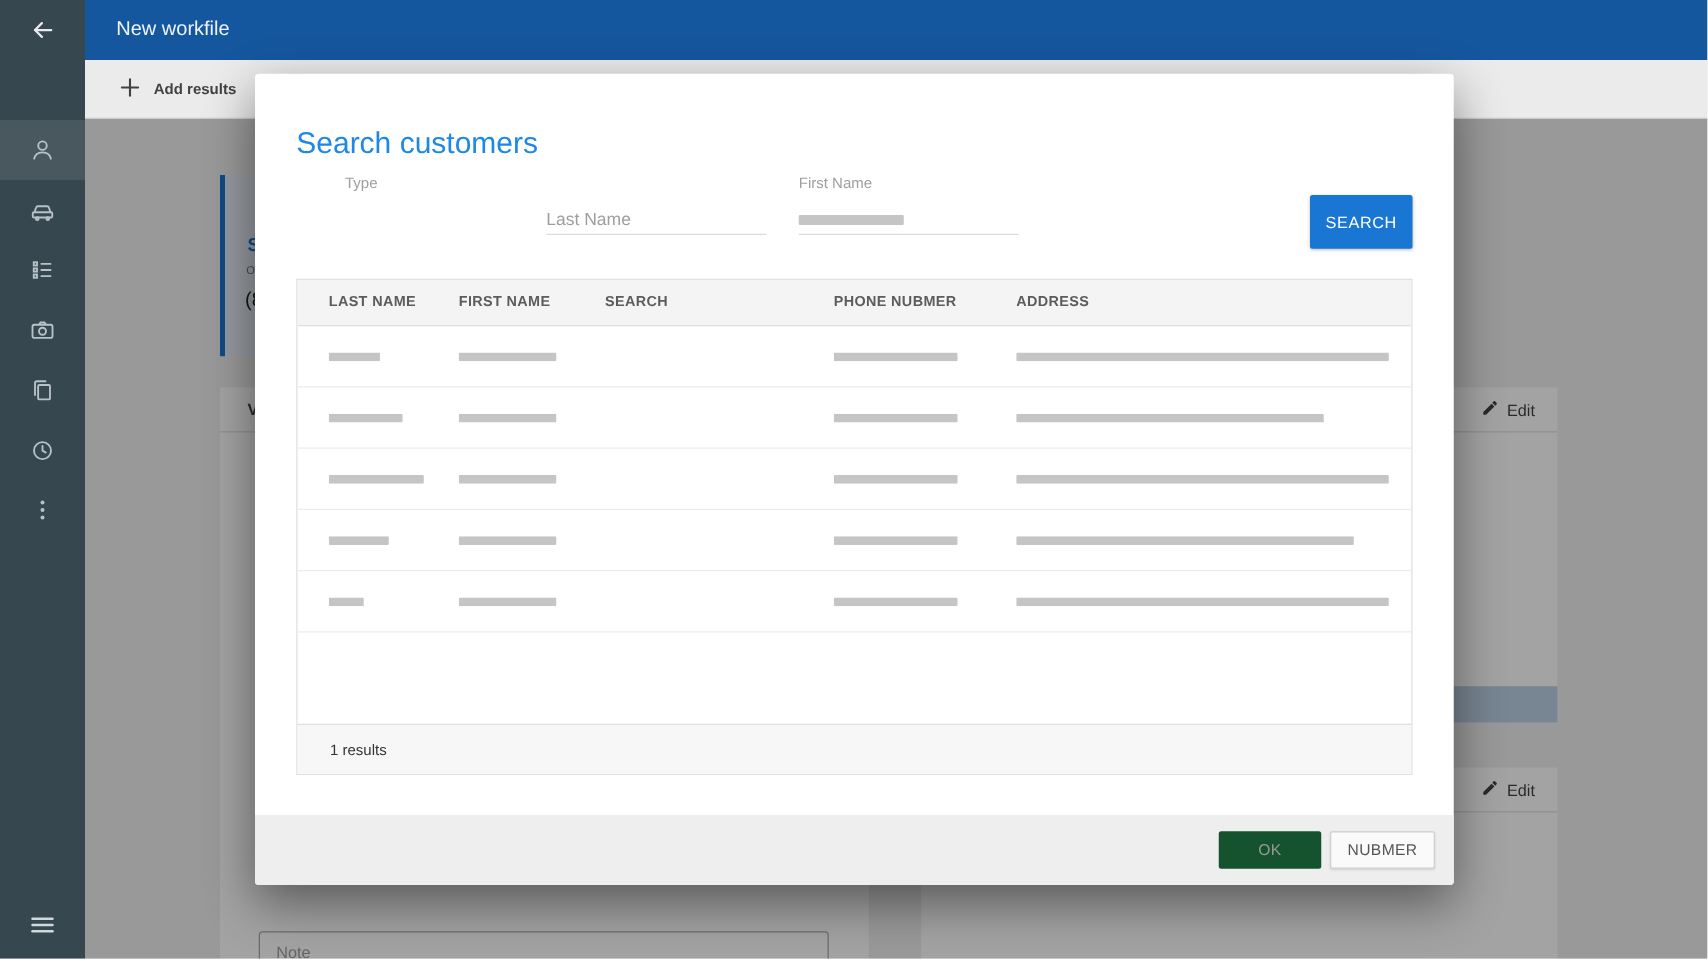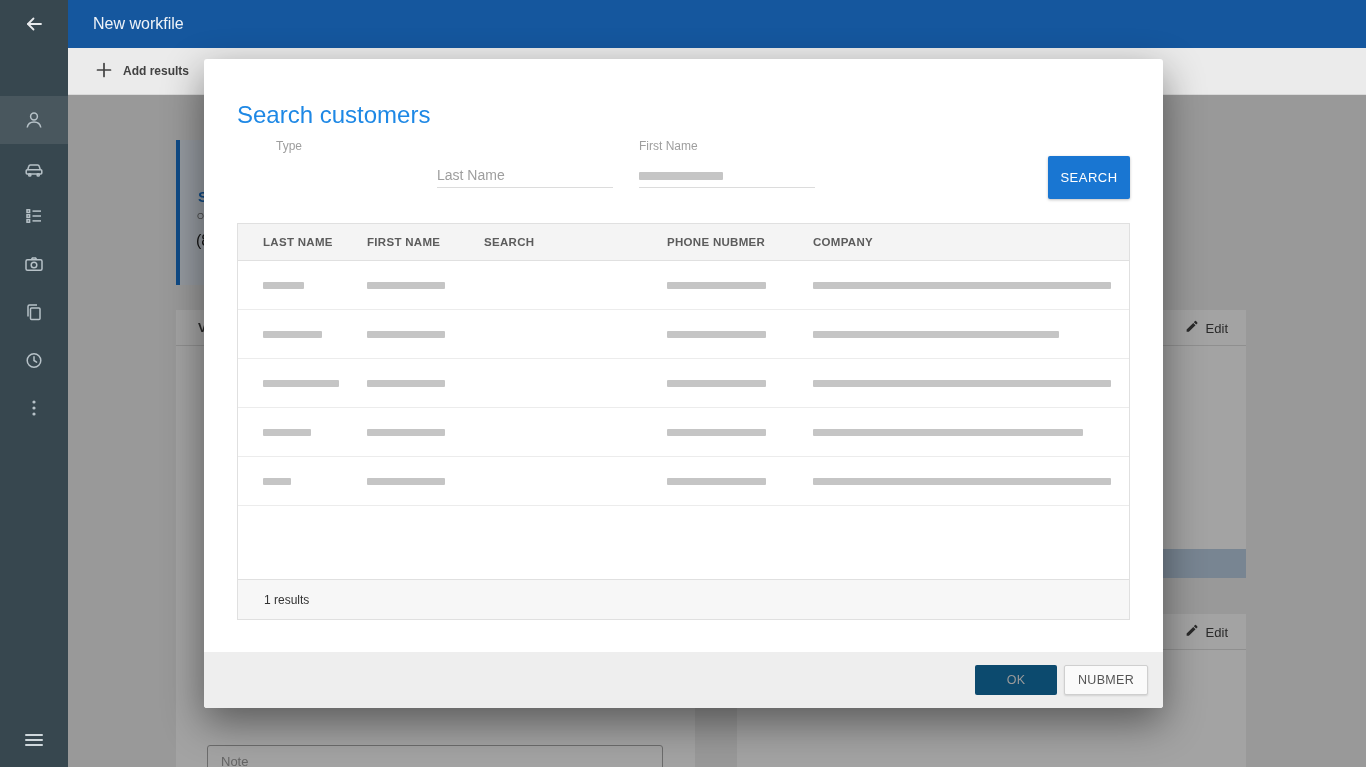--- a/index.html
+++ b/index.html
@@ -56,21 +56,21 @@
   .search-btn { position:absolute; left:844px; top:97px; width:82px; height:43px; background:var(--accent,#1976d2); color:#ffffff; font-size:13px; letter-spacing:0.5px; border:none; border-radius:2px; cursor:pointer; box-shadow:0 1px 3px rgba(0,0,0,0.25); font-family:inherit; }
 
   .table { position:absolute; left:33px; top:164px; width:893px; height:397px; border:1px solid #e0e0e0; }
   .t-head { height:37px; background:#f4f4f4; border-bottom:1px solid #e0e0e0; display:grid; grid-template-columns:104px 117px 183px 146px 1fr; align-items:center; padding-left:25px; font-size:11.5px; font-weight:bold; color:#5c5c5c; letter-spacing:0.3px; }
   .t-row { height:49px; border-bottom:1px solid #ececec; display:grid; grid-template-columns:104px 117px 183px 146px 1fr; align-items:center; padding-left:25px; cursor:pointer; }
   .t-cell { display:flex; align-items:center; overflow:hidden; }
   .bar { display:block; height:7px; background:var(--redacted,#c5c5c5); border-radius:1px; }
   .t-footer { position:absolute; left:0; bottom:0; width:100%; height:40px; background:#f7f7f7; border-top:1px solid #e0e0e0; display:flex; align-items:center; padding-left:26px; font-size:12px; color:#333333; }
 
   .modal-footer { position:absolute; left:0; bottom:0; width:100%; height:56px; background:#eeeeee; border-radius:0 0 3px 3px; }
-  .ok-btn { position:absolute; left:771px; top:13px; width:82px; height:30px; background:#0c4a6e; color:#9a9a9a; font-size:12.5px; border:none; border-radius:2px; letter-spacing:0.3px; font-family:inherit; }
+  .ok-btn { position:absolute; left:771px; top:13px; width:82px; height:30px; background:#14532d; color:#9a9a9a; font-size:12.5px; border:none; border-radius:2px; letter-spacing:0.3px; font-family:inherit; }
   .cancel-btn { position:absolute; left:860px; top:13px; width:84px; height:30px; background:#fafafa; color:#555555; font-size:12.5px; border:1px solid #cfcfcf; border-radius:2px; letter-spacing:0.3px; box-shadow:0 1px 2px rgba(0,0,0,0.12); cursor:pointer; font-family:inherit; }
 </style>
 </head>
 <body>
 
 <div class="sidebar">
   <div class="side-btn" style="top:0;">
     <span>
       <svg width="22" height="22" viewBox="0 0 22 22" fill="none" stroke="#e8eaed" stroke-width="1.8" stroke-linecap="round" stroke-linejoin="round">
           <path d="M18 11H5"></path>
@@ -229,21 +229,21 @@
 
 
   <button class="search-btn">SEARCH</button>
 
   <div class="table">
     <div class="t-head">
         <div class="t-cell">LAST NAME</div>
         <div class="t-cell">FIRST NAME</div>
         <div class="t-cell">SEARCH</div>
         <div class="t-cell">PHONE NUBMER</div>
-        <div class="t-cell">COMPANY</div>
+        <div class="t-cell">ADDRESS</div>
       </div>
     <div>
         <div class="t-row">
           <div class="t-cell">
             <span class="bar" style="width: 41px;"></span>
           </div>
           <div class="t-cell">
             <span class="bar" style="width: 78px;"></span>
           </div>
           <div class="t-cell"></div>

